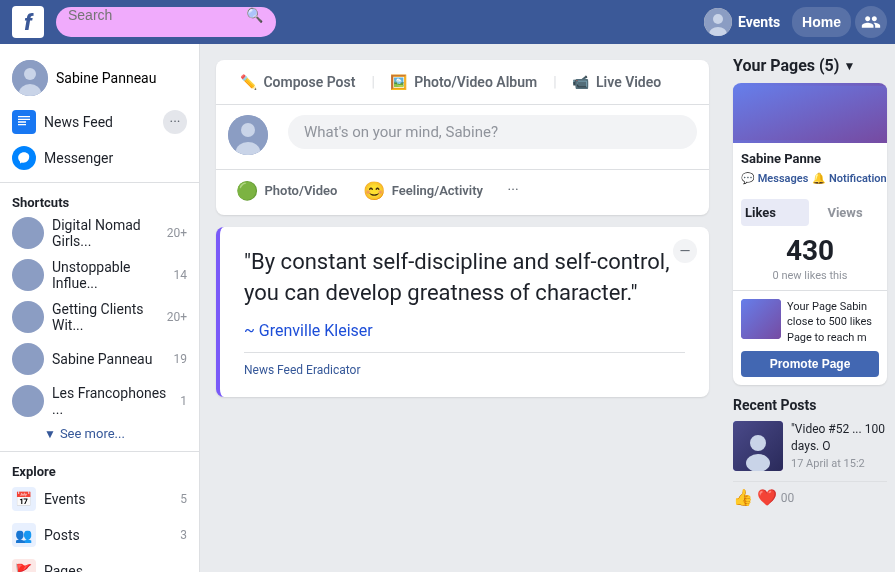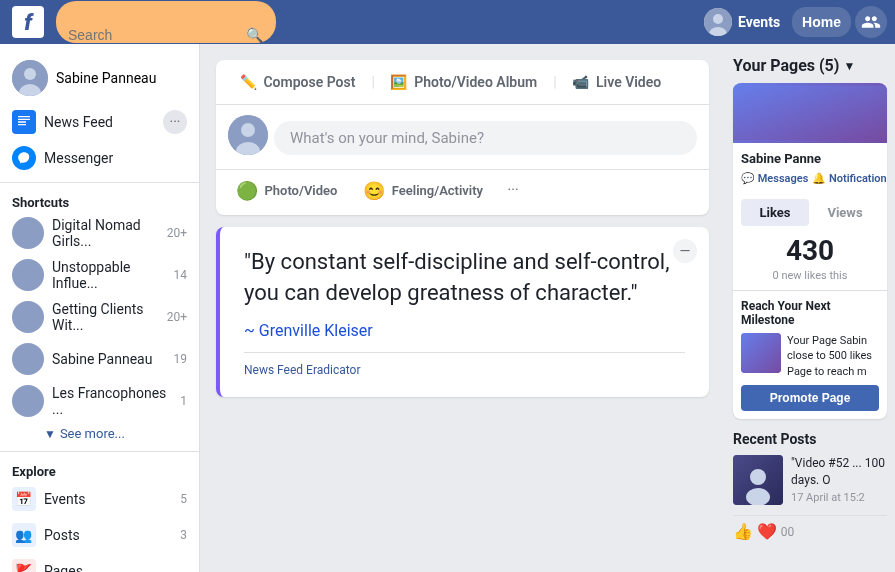--- a/index.html
+++ b/index.html
@@ -25,25 +25,25 @@
     }
     .fb-logo-inner {
       background: white;
       color: #3b5998;
       width: 32px; height: 32px;
       border-radius: 4px;
       display: flex; align-items: center; justify-content: center;
       font-size: 22px; font-weight: 900; font-style: italic;
     }
     .search-bar {
-      background: #fdba74;
+      background: #f0abfc;
       border-radius: 20px;
-      display: flex; align-items: flex-end;
+      display: flex; align-items: flex-start;
       padding: 0 12px;
-      height: 42px;
+      height: 30px;
       width: 220px;
       margin-left: 8px;
     }
     .search-bar input {
       border: none; outline: none;
       font-size: 14px; color: #1d2129;
       background: transparent;
       width: 100%;
     }
     .search-icon { color: #606770; font-size: 14px; }
@@ -170,21 +170,21 @@
       padding: 8px 12px;
       gap: 4px;
     }
     .composer-tab {
       display: flex; align-items: center; gap: 6px;
       padding: 6px 12px; border-radius: 4px;
       cursor: pointer; font-size: 14px; font-weight: 600; color: #606770;
     }
     .tab-divider { color: #dddfe2; align-self: center; }
     .composer-input-row {
-      display: flex; align-items: flex-end; gap: 6px;
+      display: flex; align-items: flex-start; gap: 20px;
       padding: 10px 12px;
     }
     .composer-avatar {
       width: 40px; height: 40px; border-radius: 50%;
       background: #8b9dc3; flex-shrink: 0;
       overflow: hidden;
     }
     .composer-placeholder {
       flex: 1;
       background: #f2f3f5;
@@ -274,21 +274,21 @@
     .page-name { font-size: 13px; font-weight: bold; color: #1d2129; }
     .page-actions { display: flex; gap: 4px; margin-top: 6px; }
     .page-action-btn {
       font-size: 11px; color: #365899; font-weight: 600;
       cursor: pointer; display: flex; align-items: center; gap: 3px;
     }
     .likes-views-row {
       display: flex; gap: 2px; margin-top: 6px;
     }
     .likes-tab {
-      flex: 1; text-align: center;
+      flex: 1; 
       padding: 6px 4px;
       font-size: 13px; font-weight: bold; color: #1d2129;
       background: #e8eaf6;
       border-radius: 4px;
       cursor: pointer;
     }
     .views-tab {
       flex: 1; text-align: center;
       padding: 6px 4px;
       font-size: 13px; font-weight: bold; color: #90949c;
@@ -574,21 +574,20 @@
 
       <div class="likes-views-row" style="padding: 0 8px;">
         <div class="likes-tab">Likes</div>
         <div class="views-tab">Views</div>
       </div>
 
       <div class="likes-count">430</div>
       <div class="likes-sub">0 new likes this</div>
 
       <div class="milestone-section">
-        <div class="milestone-title">Reach Your Next Milestone</div>
         <div class="milestone-content">
           <div class="milestone-img">
             <svg width="40" height="40" viewBox="0 0 40 40">
               <defs>
                 <linearGradient id="mg" x1="0%" y1="0%" x2="100%" y2="100%">
                   <stop offset="0%" style="stop-color:#667eea"></stop>
                   <stop offset="100%" style="stop-color:#764ba2"></stop>
                 </linearGradient>
               </defs>
               <rect width="40" height="40" fill="url(#mg)" rx="4"></rect>

